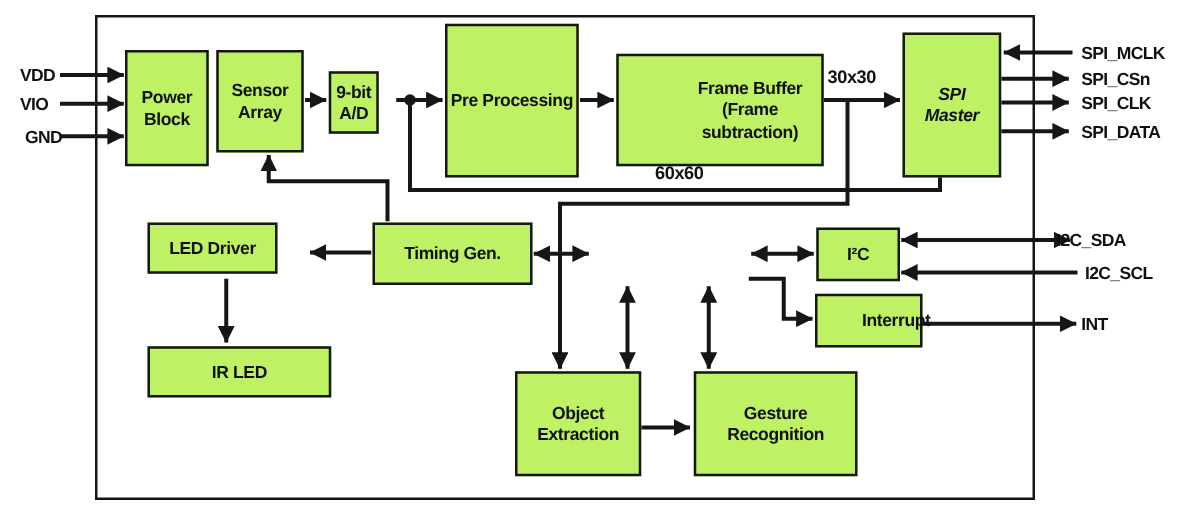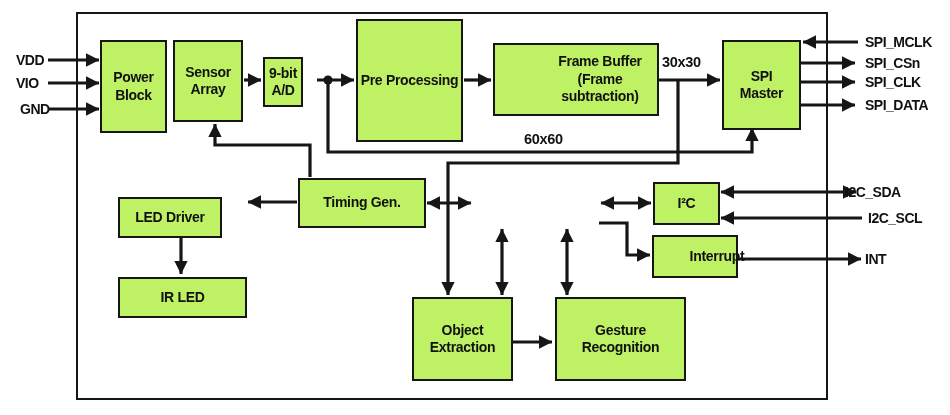--- a/index.html
+++ b/index.html
@@ -112,29 +112,29 @@
     <circle cx="328" cy="80" r="4.6" fill="#161616"></circle>
   </svg>
 
   <div class="block" style="left:100px; top:40px;  width:67px;  height:93px;">Power
 Block</div>
   <div class="block" style="left:173px; top:40px;  width:70px;  height:82px;">Sensor
 Array</div>
   <div class="block" style="left:263px; top:57px;  width:40px;  height:50px;">9-bit
 A/D</div>
   <div class="block" style="left:356px; top:19px;  width:107px; height:123px;">Pre Processing</div>
-  <div class="block" style="left:493px; top:43px;  width:166px; height:73px;padding-left:48px;">Frame Buffer
+  <div class="block" style="left:493px; top:43px;  width:166px; height:90px;padding-left:48px;">Frame Buffer
 (Frame subtraction)</div>
-  <div class="block" style="left:722px; top:40px;  width:79px;  height:90px;">SPI
+  <div class="block" style="left:722px; top:26px;  width:79px;  height:116px;font-style:italic;">SPI
 Master</div>
-  <div class="block" style="left:118px; top:197px; width:104px; height:41px;">LED Driver</div>
+  <div class="block" style="left:118px; top:178px; width:104px; height:41px;">LED Driver</div>
   <div class="block" style="left:298px; top:178px; width:128px; height:50px;">Timing Gen.</div>
   <div class="block" style="left:653px; top:182px; width:67px;  height:43px;">I²C</div>
   <div class="block" style="left:652px; top:235px; width:86px;  height:43px;padding-left:44px;">Interrupt</div>
-  <div class="block" style="left:118px; top:277px; width:129px; height:41px;">IR LED</div>
+  <div class="block" style="left:118px; top:277px; width:147px; height:41px;">IR LED</div>
   <div class="block" style="left:412px; top:297px; width:101px; height:84px;">Object
 Extraction</div>
   <div class="block" style="left:555px; top:297px; width:131px; height:84px;">Gesture
 Recognition</div>
 
   <div class="pin-label" style="left:16px; top:60px;">VDD</div>
   <div class="pin-label" style="left:16px; top:83px;">VIO</div>
   <div class="pin-label" style="left:20px; top:109px;">GND</div>
 
   <div class="pin-label" style="left:865px; top:42px;">SPI_MCLK</div>

